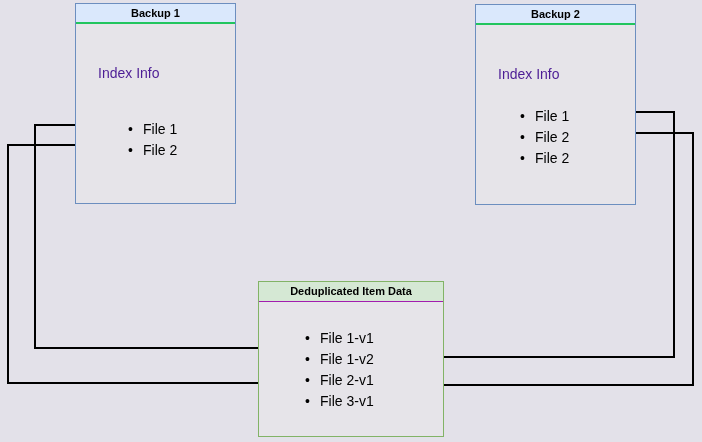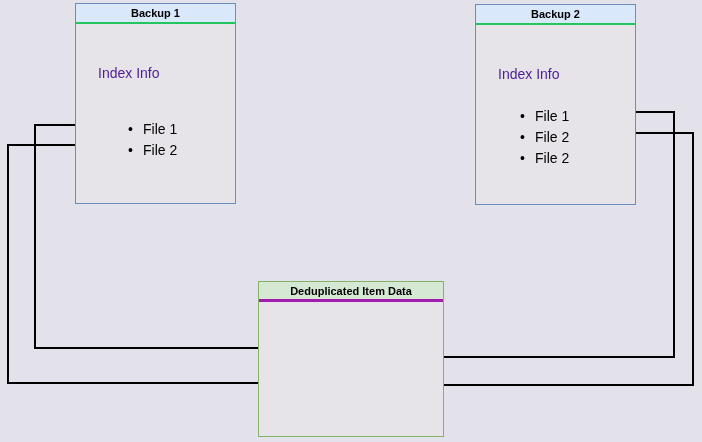--- a/index.html
+++ b/index.html
@@ -46,21 +46,21 @@
     font-weight: bold;
     font-size: 11px;
     color: #000;
   }
   .blue .node-header {
     background: #dae8fc;
     border-bottom: 2px solid #22c55e;
   }
   .green .node-header {
     background: #d5e8d4;
-    border-bottom: 3px solid #a21caf;
+    border-bottom: 1px solid #a21caf;
   }
   .node-body {
     position: relative;
     width: 100%;
     height: calc(100% - 20px);
   }
   .index-label {
     position: absolute;
     font-size: 14px;
     color: #4c1d95;
@@ -133,15 +133,23 @@
       <ul class="file-list" style="left:44px; top:81px;">
         <li>File 1</li>
         <li>File 2</li>
         <li>File 2</li>
       </ul>
     </div>
   </div>
 
   <div class="node green" style="left:258px; top:281px; width:186px; height:156px;">
     <div class="node-header">Deduplicated Item Data</div>
+    <div class="node-body">
+      <ul class="file-list dedup-list" style="left:46px; top:26px;">
+        <li>File 1-v1</li>
+        <li>File 1-v2</li>
+        <li>File 2-v1</li>
+        <li>File 3-v1</li>
+      </ul>
+    </div>
   </div>
 
 </div>
 
 </body></html>

